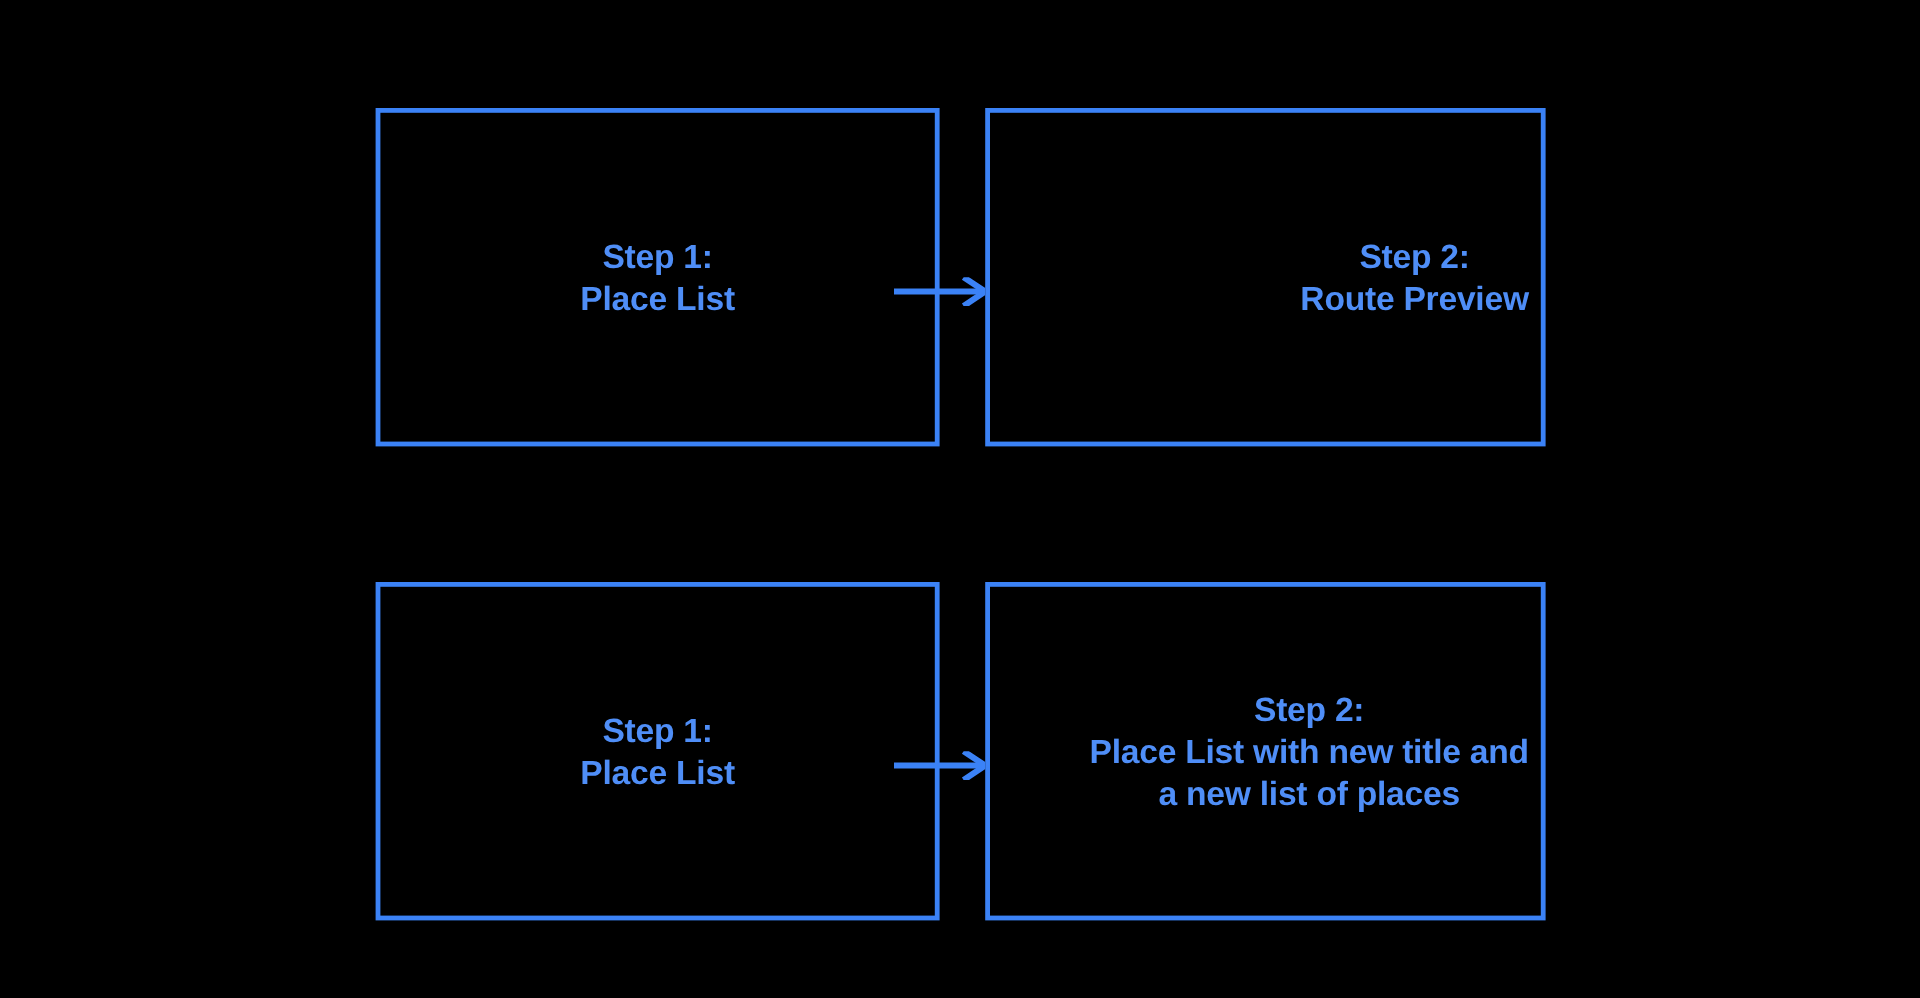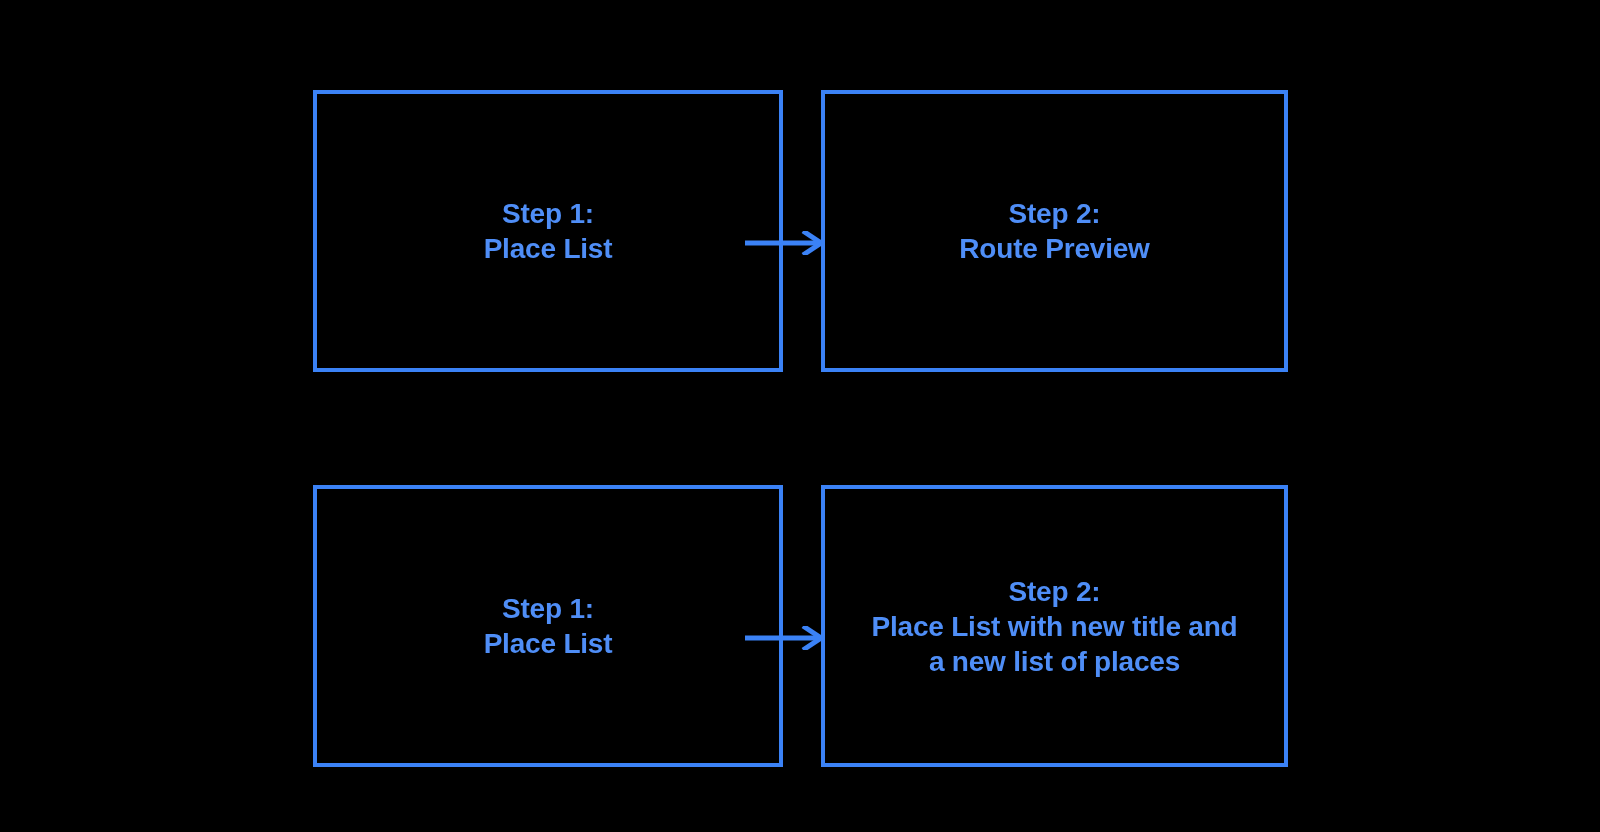--- a/index.html
+++ b/index.html
@@ -40,20 +40,21 @@
     justify-content: center;
     height: 282px;
   }
   .step-box.box-left {
     left: 313px;
     width: 470px;
   }
   .step-box.box-right {
     left: 821px;
     width: 467px;
+    justify-content: flex-end;
   }
 
   .step-label {
     color: #4f8ef7;
     font-family: "Liberation Sans", sans-serif;
     font-size: 28px;
     font-weight: bold;
     line-height: 35px;
     text-align: center;
     letter-spacing: -0.2px;

